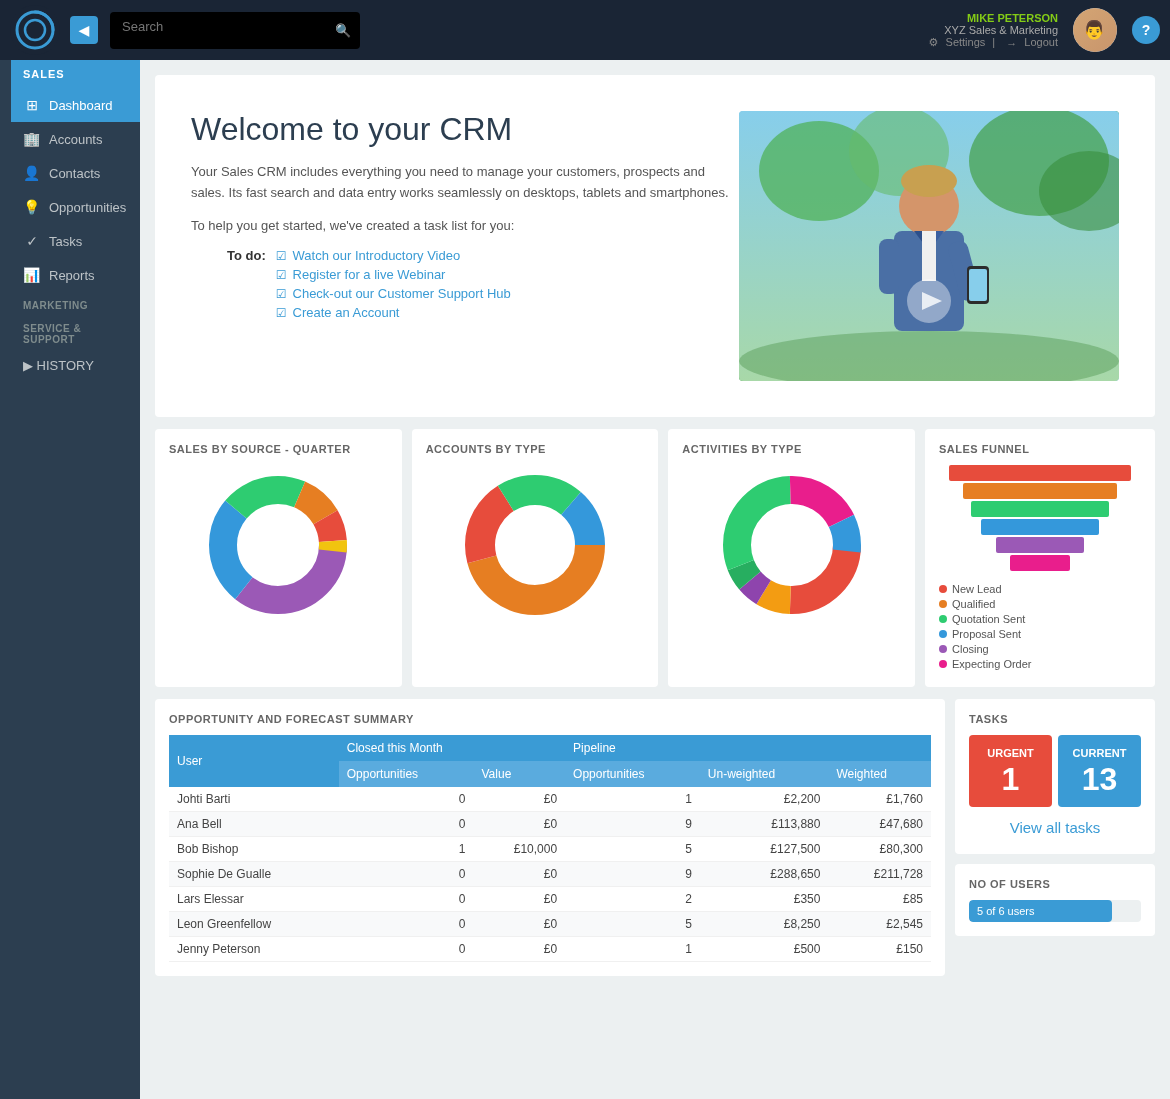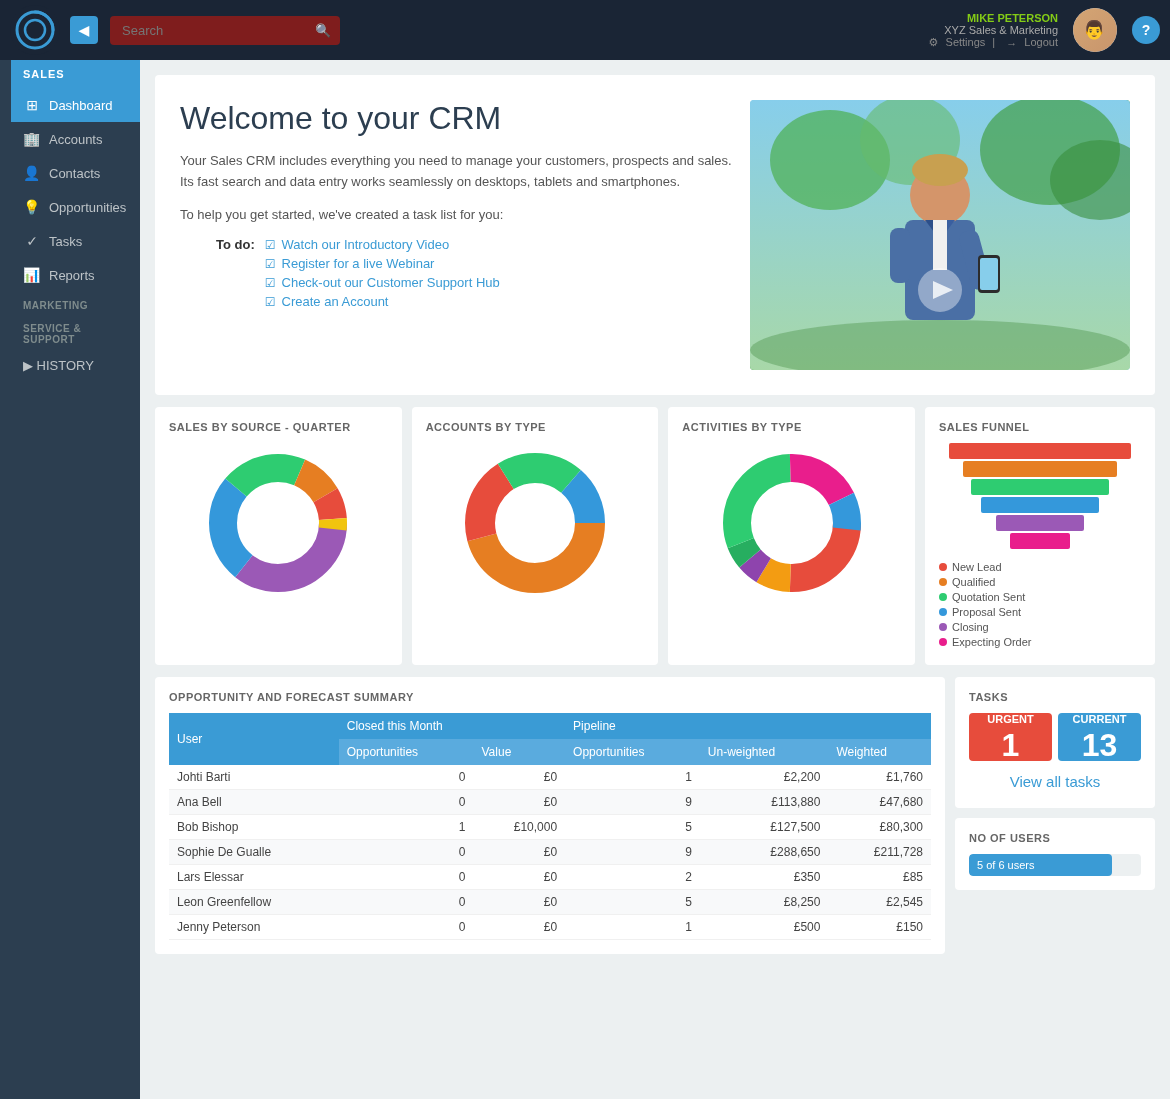--- a/index.html
+++ b/index.html
@@ -28,26 +28,26 @@
       width: 28px; height: 28px;
       background: #3a9bd5;
       border-radius: 4px;
       display: flex; align-items: center; justify-content: center;
       cursor: pointer;
       margin-right: 12px;
       color: white;
       font-size: 14px;
     }
     .search-bar {
-      background: #7f1d1d;
+      background: #000000;
       border: none;
       border-radius: 4px;
-      padding: 7px 35px 7px 12px;
+      padding: 7px 35px 15px 12px;
       color: #aaa;
-      width: 230px;
+      width: 250px;
       font-size: 13px;
       outline: none;
     }
     .search-wrap {
       position: relative;
       display: flex;
       align-items: center;
     }
     .search-icon-wrap {
       position: absolute;
@@ -168,21 +168,21 @@
       color: #555;
       display: flex;
       align-items: center;
       gap: 6px;
     }
 
     
     .welcome-banner {
       background: white;
       border-radius: 4px;
-      padding: 25px;
+      padding: 36px;
       margin-bottom: 12px;
       display: flex;
       gap: 4px;
       align-items: flex-start;
     }
     .welcome-text { flex: 1; }
     .welcome-title { font-size: 32px; font-weight: 300; color: #2c3e50; margin-bottom: 14px; }
     .welcome-desc { color: #555; font-size: 13px; line-height: 1.6; margin-bottom: 12px; }
     .todo-section { margin-top: 10px; }
     .todo-label { font-weight: bold; margin-bottom: 6px; font-size: 13px; color: #333; }
@@ -315,21 +315,21 @@
       margin-bottom: 10px;
     }
     .tasks-boxes {
       display: flex;
       gap: 6px;
       margin-bottom: 8px;
     }
     .task-box {
       flex: 1;
       border-radius: 4px;
-      padding: 0 8px;
+      padding: 12px 8px;
       text-align: center;
       color: white;
     }
     .task-box.urgent { background: #e74c3c; }
     .task-box.current { background: #3a9bd5; }
     .task-box-label { font-size: 11px; font-weight: bold; text-transform: uppercase; margin-bottom: 4px; }
     .task-box-num { font-size: 32px; font-weight: bold; line-height: 1; }
     .view-all-tasks {
       text-align: center;
       color: #3a9bd5;

